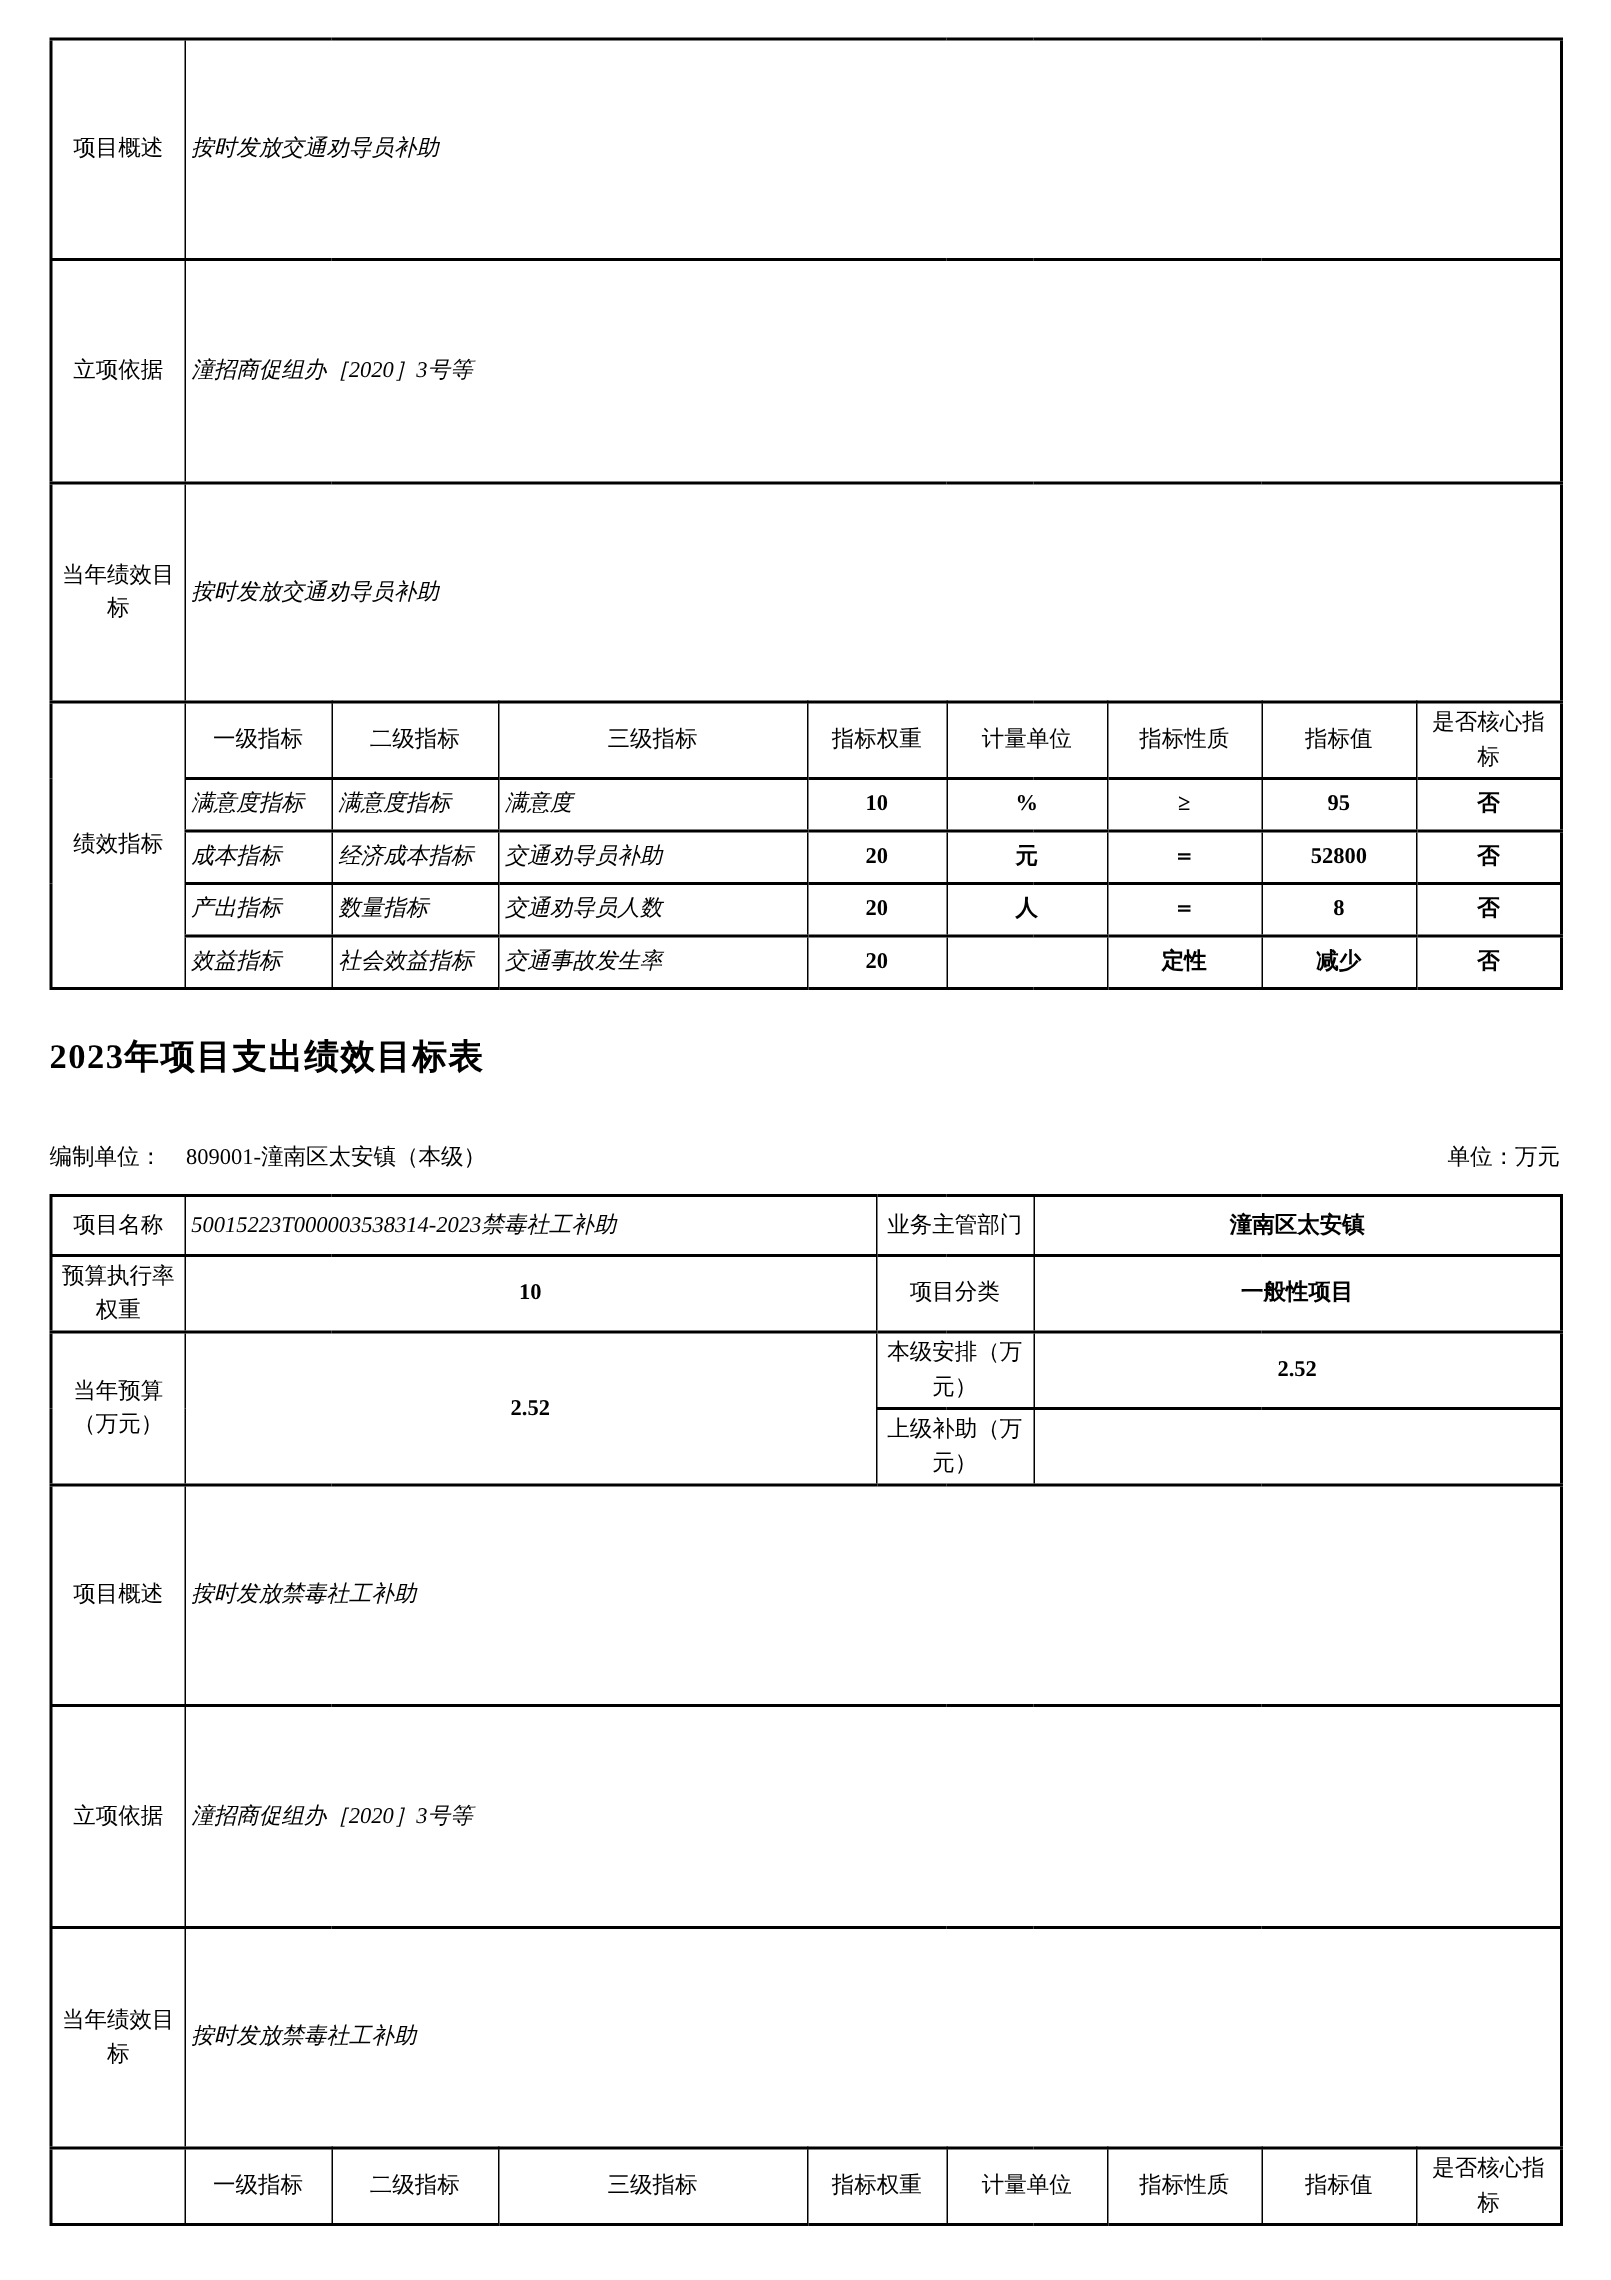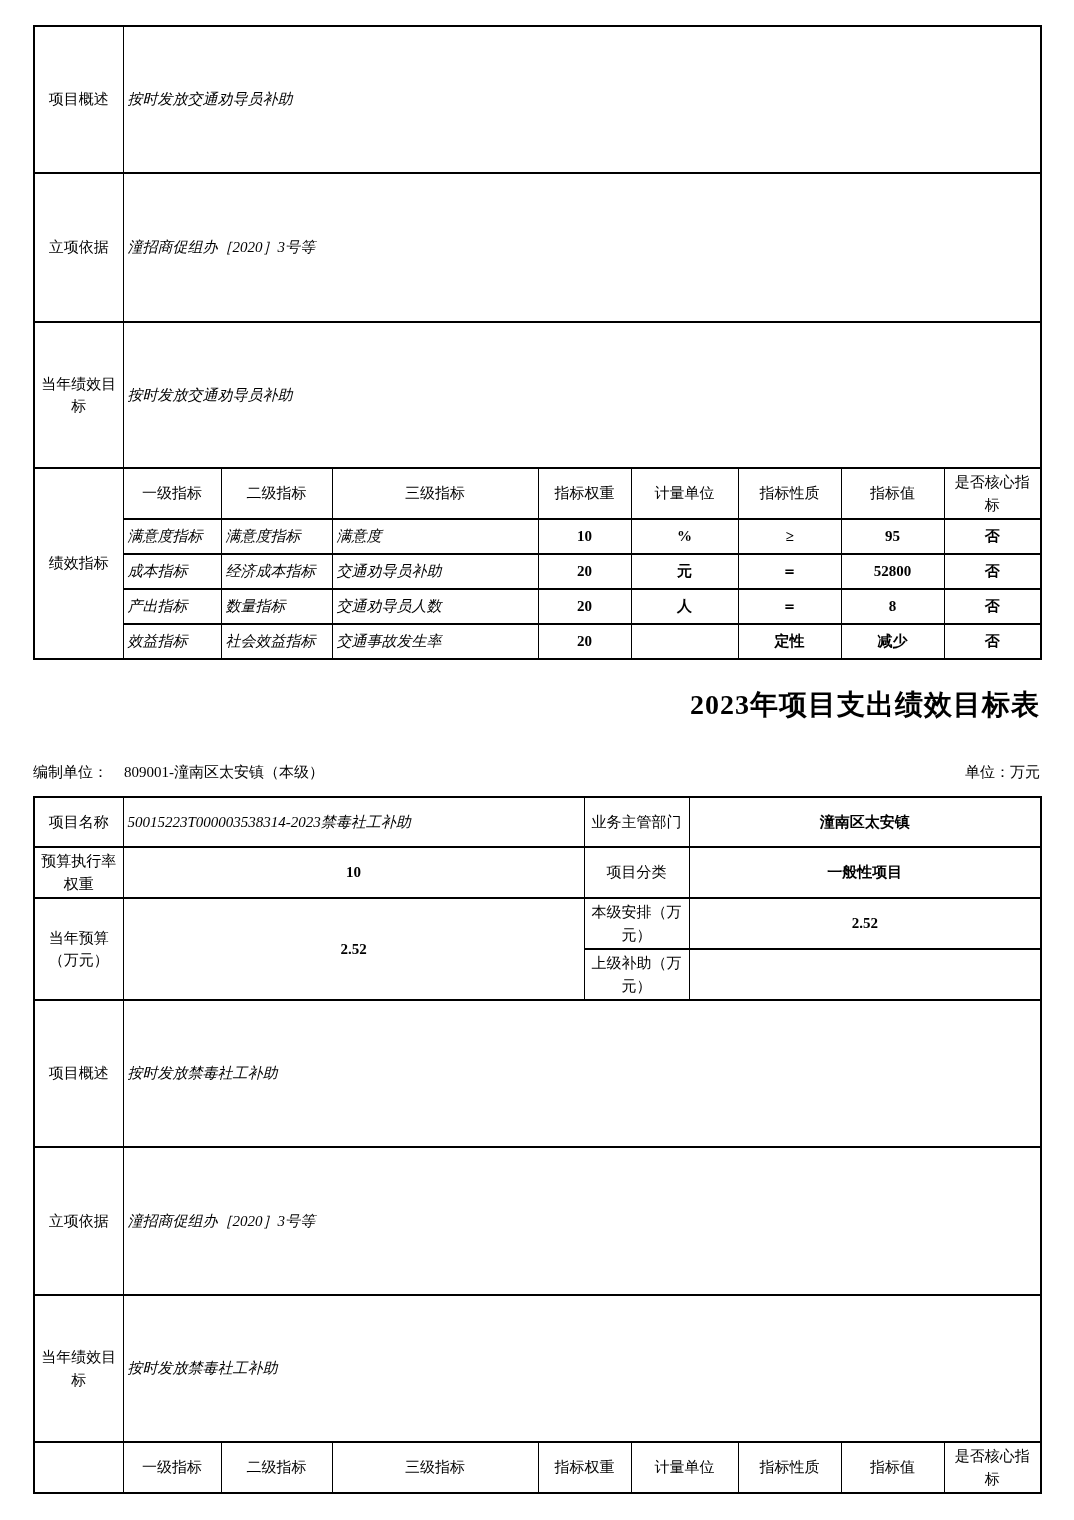--- a/index.html
+++ b/index.html
@@ -44,27 +44,27 @@
   }
   td.lbl  { text-align: center; padding: 2px 4px; }
   td.mlbl { text-align: center; padding: 2px 8px; margin-top: 28px; }
   td.val  { text-align: left;   padding: 2px 6px; font-style: italic; }
   td.ctr  { text-align: center; font-weight: bold; }
   td.hdr  { text-align: center; padding: 2px 6px; }
   td.stub { border-bottom: none; }
 
   .h147 { height: 147px; padding-left: 48px; } .h149 { height: 149px; } .h146 { height: 146px; }
   .h148 { height: 148px; } .h50  { height: 50px;  } .h35  { height: 35px; margin-left: 24px;  }
-  .h52  { height: 50px;  } .h44  { height: 44px;  } .h47  { height: 47px;  }
+  .h52  { height: 40px;  } .h44  { height: 44px;  } .h47  { height: 47px;  }
   .h48  { height: 48px;  }
 
   .title {
     margin-top: 28px;
-    text-align: right;
-    font-size: 28px;
+    text-align: left;
+    font-size: 23px;
     line-height: 34px;
     font-weight: bold;
     letter-spacing: 1px;
   }
   .meta {
     margin-top: 40px;
     margin-bottom: 14px;
     display: flex;
     justify-content: space-between;
     align-items: flex-end;

